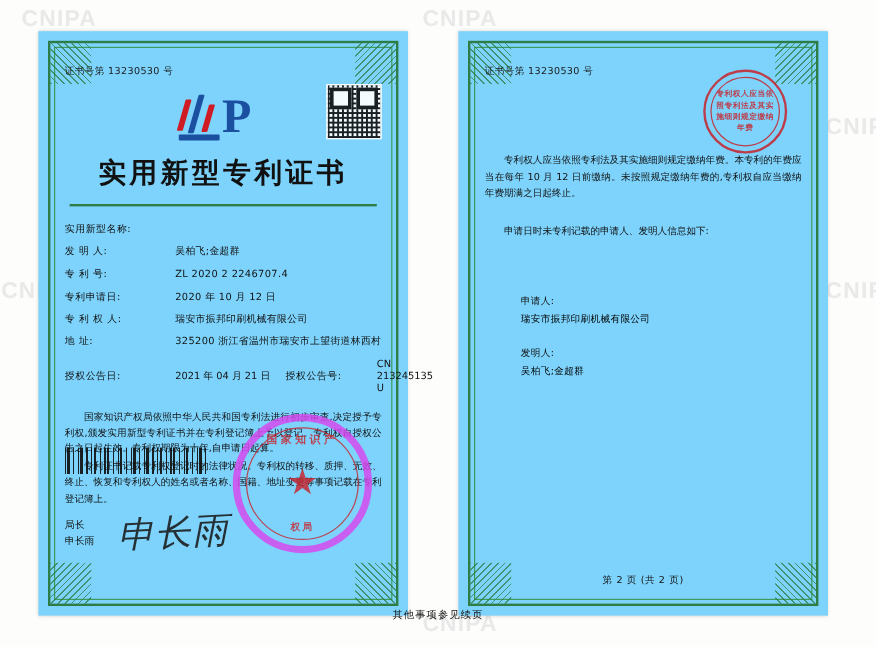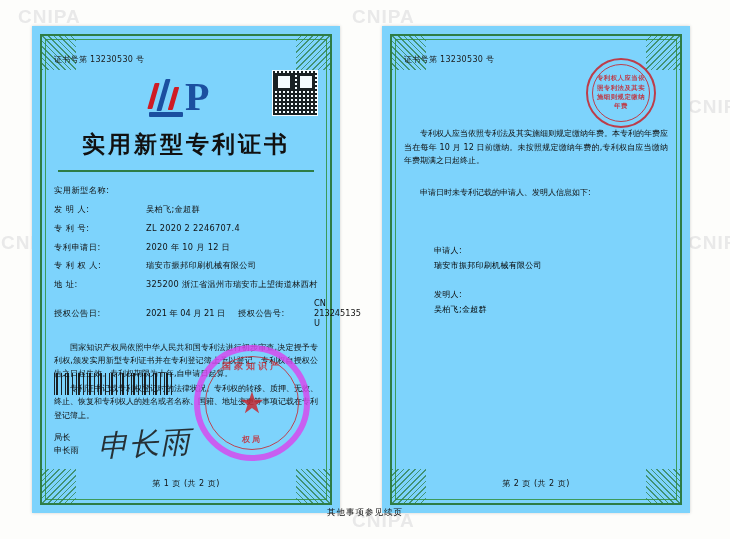--- a/index.html
+++ b/index.html
@@ -439,21 +439,20 @@
       </div>
       <div class="sig-script">申长雨</div>
 
       <div class="seal">
         <div class="ring"></div>
         <div class="top-text">国家知识产</div>
         <div class="star">★</div>
         <div class="bottom-text">权局</div>
       </div>
 
-      <div class="page-foot">第 1 页 (共 2 页)</div>
     </div>
   </div>
 
   <div class="sheet" id="sheet-right">
     <div class="border-outer"></div>
     <div class="border-inner"></div>
     <div class="corner c-tl"></div>
     <div class="corner c-tr"></div>
     <div class="corner c-bl"></div>
     <div class="corner c-br"></div>

